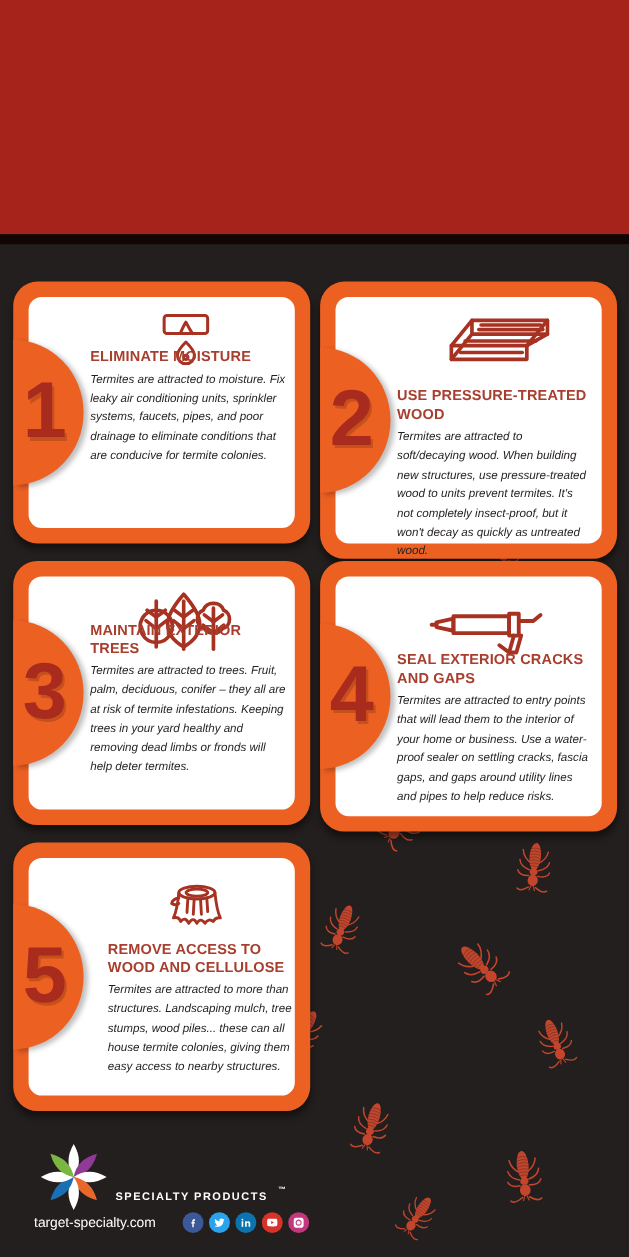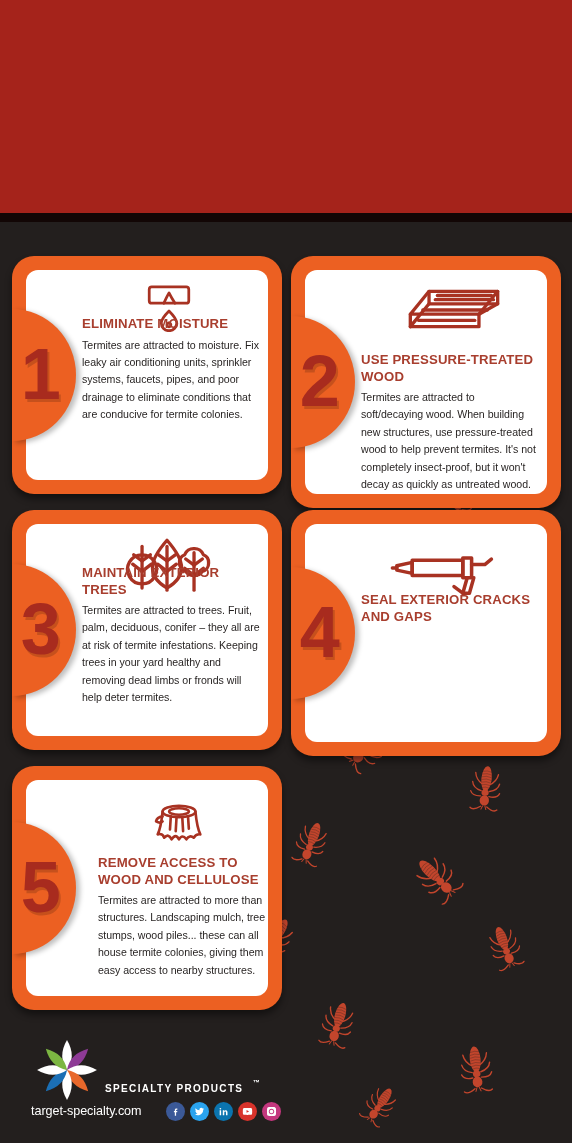--- a/index.html
+++ b/index.html
@@ -81,20 +81,21 @@
   .card-icon { position: absolute; z-index: 5; }
   .card-title {
     color: #a83e2e; font-weight: bold; font-size: 13.2px;
     line-height: 16.5px; letter-spacing: 0.012em;
     font-family: "Liberation Sans Narrow", "Liberation Sans", sans-serif;
     margin-bottom: 4px;
   }
   .card-text {
     color: #231f1e; font-size: 10.6px; line-height: 17.4px;
     letter-spacing: -0.002em;
+    font-style: italic;
   }
   #logo-flower { position: absolute; left: 33px; top: 1036px; width: 68px; height: 68px; z-index: 6; }
   #logo-word {
     position: absolute; left: 103px; top: 1040px; z-index: 6;
     color: #ffffff; font-size: 42px; font-weight: bold; line-height: 42px;
     letter-spacing: 0.015em;
     font-family: "Liberation Sans Narrow", "Liberation Sans", sans-serif;
   }
   #logo-sub {
     position: absolute; left: 105px; top: 1082px; z-index: 6;
@@ -617,21 +618,21 @@
             <path d="M8 42 L26 20"></path>
             <path d="M74 30 L92 20"></path>
             <path d="M20 26 L82 26"></path>
             <path d="M16 36 L70 36"></path>
             <path d="M34 12 L86 12"></path>
             <path d="M32 16 L88 16"></path>
           </g>
         </svg></div>
       <div class="card-body" style="left: 361px; top: 352px; width: 175px;">
         <div class="card-title">USE PRESSURE-TREATED WOOD</div>
-        <div class="card-text">Termites are attracted to soft/decaying wood. When building new structures, use pressure-treated wood to help prevent termites. It's not completely insect-proof, but it won't decay as quickly as untreated wood.</div>
+        <div class="card-text">Termites are attracted to soft/decaying wood. When building new structures, use pressure-treated wood to units prevent termites. It's not completely insect-proof, but it won't decay as quickly as untreated wood.</div>
       </div>
       <div class="card" style="left: 12px; top: 510px; width: 270px; height: 240px;">
         <div class="card-inner"></div>
         <div class="tab">
           <div class="tab-num">3</div>
         </div>
       </div>
       <div class="card-icon" style="left: 115px; top: 534px; width: 104px; height: 62.4px;"><svg viewBox="0 0 100 60" width="104" height="62.4">
           <g fill="none" stroke="#a83222" stroke-width="3.2" stroke-linejoin="round" stroke-linecap="round">
             <path d="M26 20 a14 14 0 1 0 0.01 0"></path>
@@ -670,20 +671,21 @@
             <path d="M68 20 h8 v18 h-8 z"></path>
             <path d="M8 27 L22 24 L22 34 L8 31 Z"></path>
             <path d="M4 29 L8 29"></path>
             <path d="M76 26 h12 l6 -5"></path>
             <path d="M72 38 L68 52 L74 52 L78 38"></path>
             <path d="M68 52 L60 46"></path>
           </g>
         </svg></div>
       <div class="card-body" style="left: 361px; top: 592px; width: 175px;">
         <div class="card-title">SEAL EXTERIOR CRACKS AND GAPS</div>
+        <div class="card-text">Termites are attracted to entry points that will lead them to the interior of your home or business. Use a water-proof sealer on settling cracks, fascia gaps, and gaps around utility lines and pipes to help reduce risks.</div>
       </div>
       <div class="card" style="left: 12px; top: 766px; width: 270px; height: 244px;">
         <div class="card-inner"></div>
         <div class="tab">
           <div class="tab-num">5</div>
         </div>
       </div>
       <div class="card-icon" style="left: 138px; top: 800px; width: 82px; height: 49.2px;"><svg viewBox="0 0 100 60" width="82" height="49.199999999999996">
           <g fill="none" stroke="#a83222" stroke-width="3.2" stroke-linejoin="round" stroke-linecap="round">
             <path d="M30 14 a20 7 0 1 0 40 0 a20 7 0 1 0 -40 0"></path>

